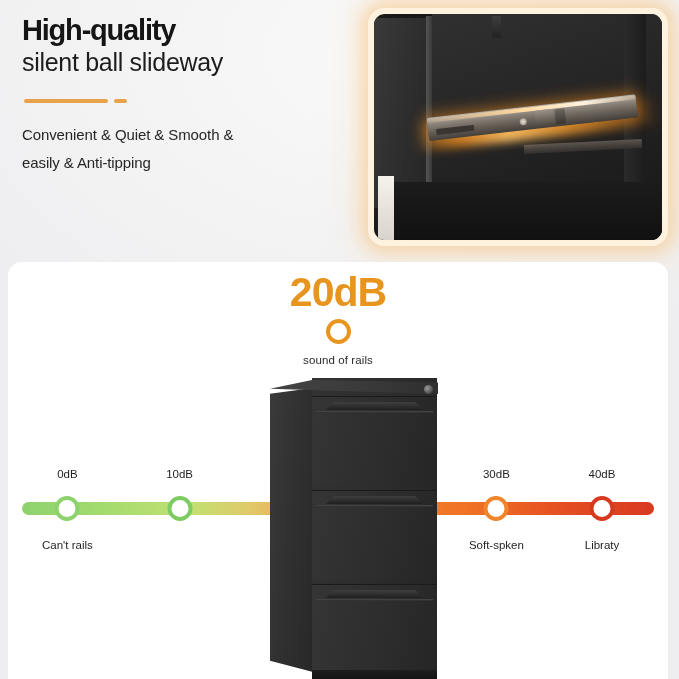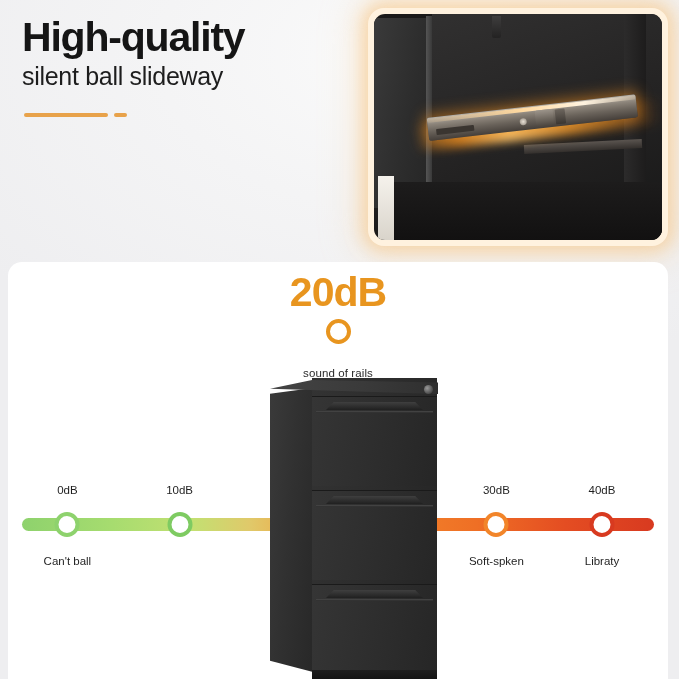--- a/index.html
+++ b/index.html
@@ -13,21 +13,21 @@
     position:relative;
     width:679px; height:679px;
     background:
       radial-gradient(ellipse 520px 340px at 58% 8%, #fafafa 0%, #f4f4f5 45%, #eeeef0 100%);
     overflow:hidden;
   }
 
   
   .headline-block { position:absolute; left:22px; top:14px; width:330px; }
   .headline {
-    font-size:41px; font-weight:700; letter-spacing:-1.2px;
+    font-size:29px; font-weight:700; letter-spacing:-1.2px;
     color:#151515; line-height:1.15; white-space:nowrap;
   }
   .subheadline {
     font-size:25px; font-weight:400; letter-spacing:-0.3px;
     color:#1d1d1d; line-height:1.2; white-space:nowrap;
   }
   .rule-row { display:flex; align-items:center; gap:6px; margin-top:22px; margin-left:2px; }
   .rule-long { width:84px; height:4px; border-radius:3px; background:#e8a24a; }
   .rule-short { width:13px; height:4px; border-radius:3px; background:#e8a24a; }
   .benefits {
@@ -148,25 +148,25 @@
   .callout { position:absolute; left:0; right:0; top:10px; text-align:center; }
   .callout-value {
     font-size:41px; font-weight:700; letter-spacing:-1px;
     color:#e8951f; line-height:1;
   }
   .callout-ring {
     width:25px; height:25px; margin:6px auto 0;
     border:4px solid #e8951f; border-radius:50%;
   }
   .callout-label {
-    margin-top:23px; font-size:11.5px; color:#2b2b2b; letter-spacing:0.1px;
-  }
-
-  
-  .scale { position:absolute; left:0; right:0; top:256px; height:70px; }
+    margin-top:10px; font-size:11.5px; color:#2b2b2b; letter-spacing:0.1px;
+  }
+
+  
+  .scale { position:absolute; left:0; right:0; top:240px; height:70px; }
   .scale-bar {
     position:absolute; left:14px; right:14px; top:0; height:13px;
     border-radius:7px;
     background:linear-gradient(90deg,
       #8ed26d 0%, #a6dc6f 14%, #c3e072 27%,
       #e0c96a 36%, #f2a23f 46%,
       #f2842a 58%, #ef6f25 72%, #e44d22 86%, #d83a20 100%);
   }
   .tick {
     position:absolute; top:-6px; width:25px; height:25px;
@@ -236,20 +236,24 @@
 <body>
 
 <div class="page">
 
   <div class="headline-block">
     <div class="headline">High-quality</div>
     <div class="subheadline">silent ball slideway</div>
     <div class="rule-row">
       <span class="rule-long"></span>
       <span class="rule-short"></span>
+    </div>
+    <div class="benefits">
+      <div>Convenient &amp; Quiet &amp; Smooth &amp;</div>
+      <div>easily &amp; Anti-tipping</div>
     </div>
   </div>
 
   <div class="photo-frame">
     <div class="photo">
       <div class="ph-back-wall"></div>
       <div class="ph-right-post"></div>
       <div class="ph-left-panel"></div>
       <div class="ph-left-edge"></div>
       <div class="ph-top-clip"></div>
@@ -283,21 +287,21 @@
       <div class="tick tick-0" style="left:9%"></div>
       <div class="tick tick-10" style="left:26%"></div>
       <div class="tick tick-30" style="left:74%"></div>
       <div class="tick tick-40" style="left:90%"></div>
 
       <div class="tick-value" style="left:9%">0dB</div>
       <div class="tick-value" style="left:26%">10dB</div>
       <div class="tick-value" style="left:74%">30dB</div>
       <div class="tick-value" style="left:90%">40dB</div>
 
-      <div class="tick-caption" style="left:9%">Can't ball</div>
+      <div class="tick-caption" style="left:9%">Can't rails</div>
       <div class="tick-caption" style="left:74%">Soft-spken</div>
       <div class="tick-caption" style="left:90%">Libraty</div>
     </div>
 
     <div class="cabinet">
       <div class="cab-side"></div>
       <div class="cab-front"></div>
       <div class="cab-top"></div>
       <div class="cab-lock"></div>
 

